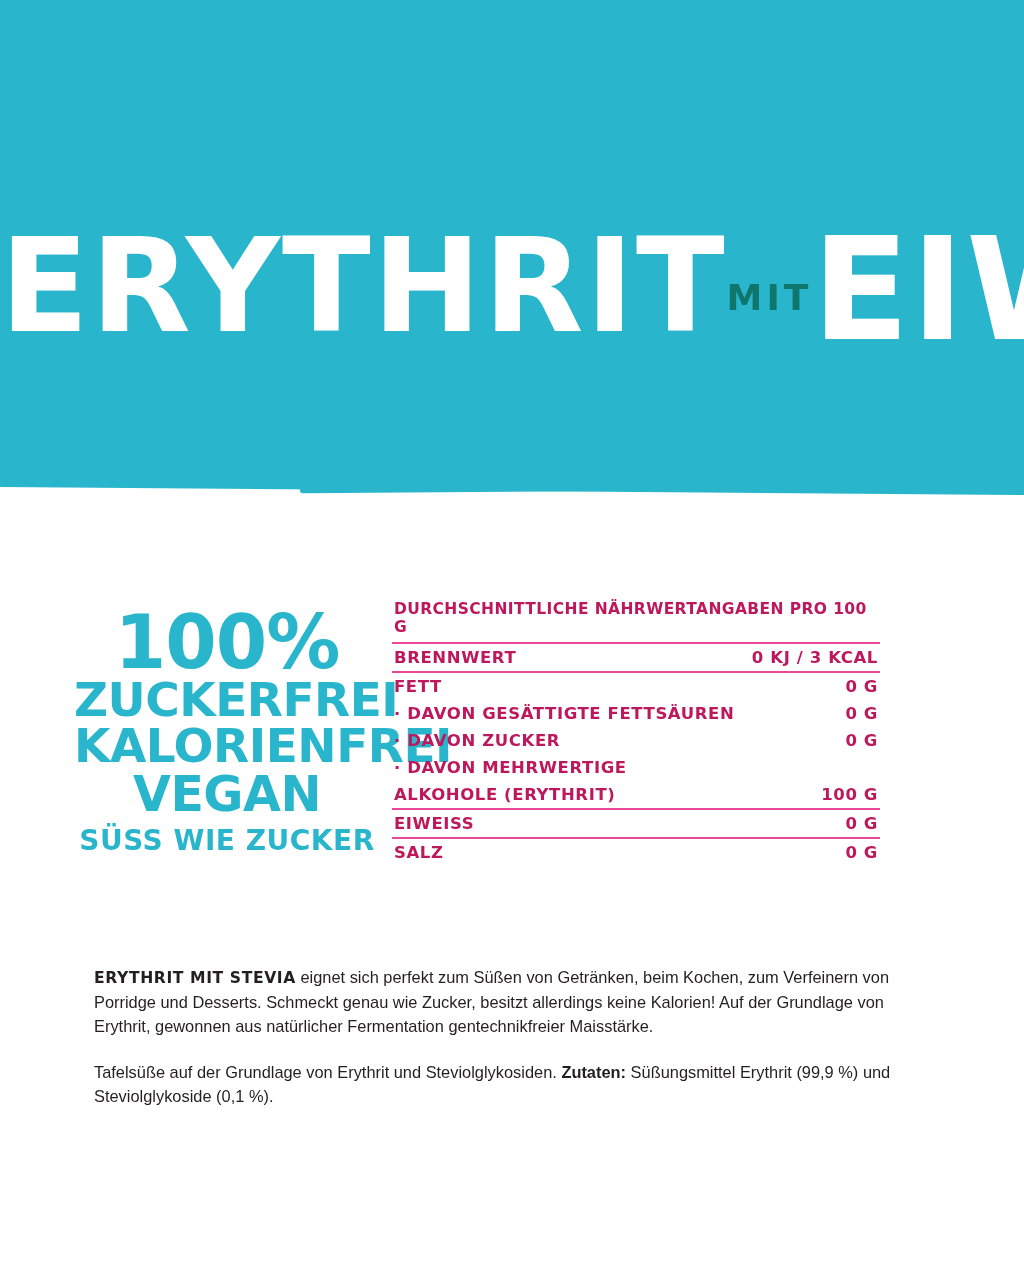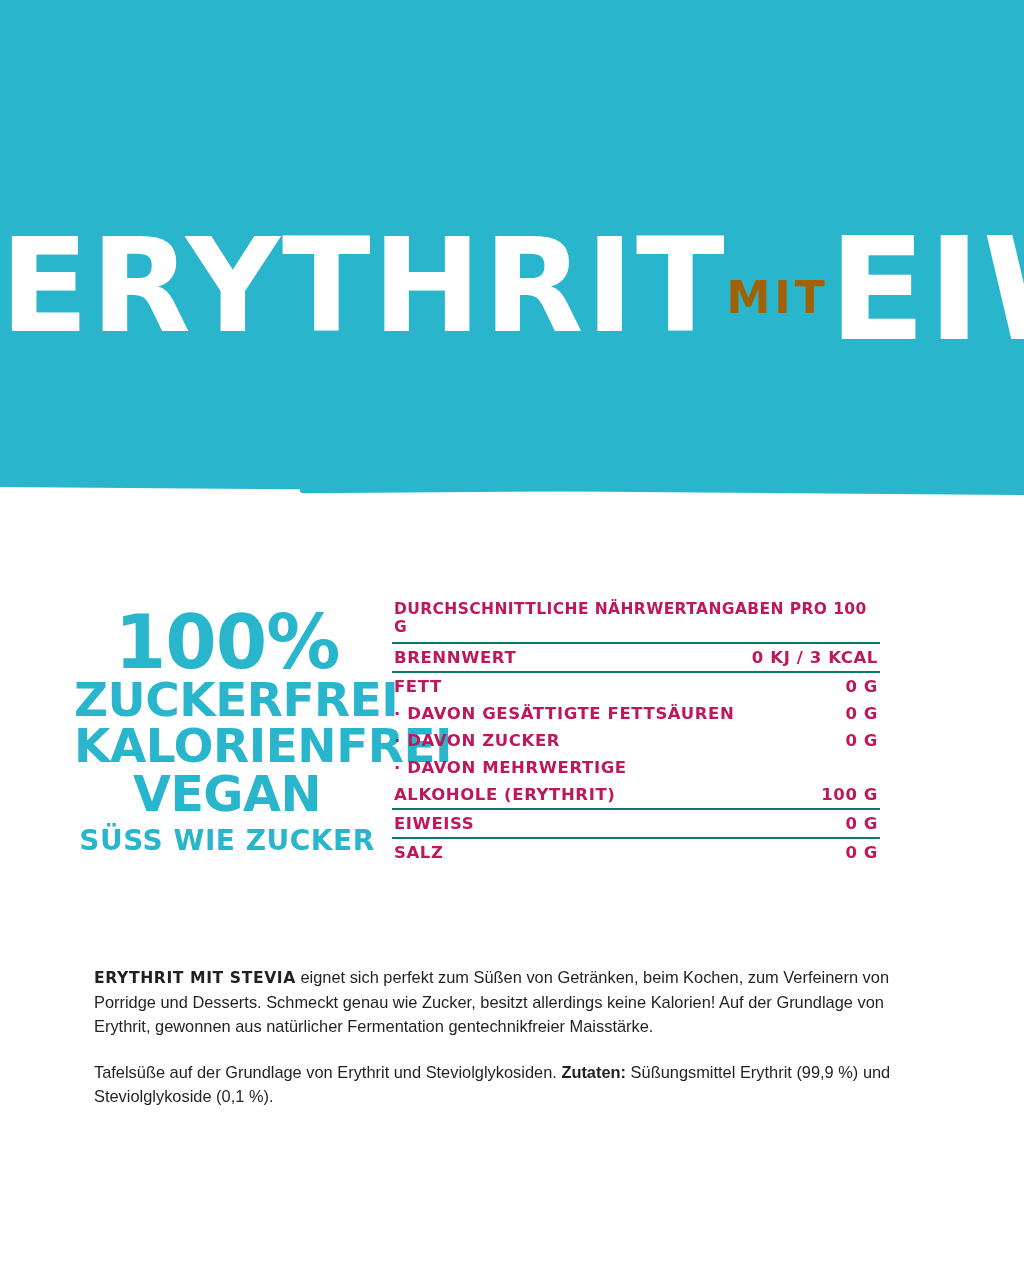--- a/index.html
+++ b/index.html
@@ -74,24 +74,24 @@
     color: #ffffff;
     font-family: "DejaVu Sans", sans-serif;
     font-weight: 700;
     font-size: 130px;
     line-height: 0.84;
     letter-spacing: 2px;
     text-align: center;
     white-space: nowrap;
   }
   .title-mit {
-    color: #a16207;
-    font-family: "DejaVu Sans", sans-serif;
-    font-weight: 700;
-    font-size: 44px;
+    color: #0f766e;
+    font-family: "DejaVu Sans", sans-serif;
+    font-weight: 700;
+    font-size: 36px;
     letter-spacing: 4px;
     line-height: 1;
     margin-top: 22px;
   }
   .title-sub {
     color: #ffffff;
     font-family: "DejaVu Sans", sans-serif;
     font-weight: 700;
     font-size: 142px;
     line-height: 0.84;
@@ -161,21 +161,21 @@
   }
   .nutri td {
     padding: 4px 2px 4px 2px;
     vertical-align: top;
   }
   .nutri td.val {
     text-align: right;
     white-space: nowrap;
   }
   tr.rule-top > td {
-    border-top: 2px solid #0f766e;
+    border-top: 2px solid #ec4899;
   }
   .indent { padding-left: 12px; }
   .sub2 { padding-left: 22px; }
 
   
   .copy {
     position: absolute;
     top: 965px;
     left: 94px;
     width: 842px;

